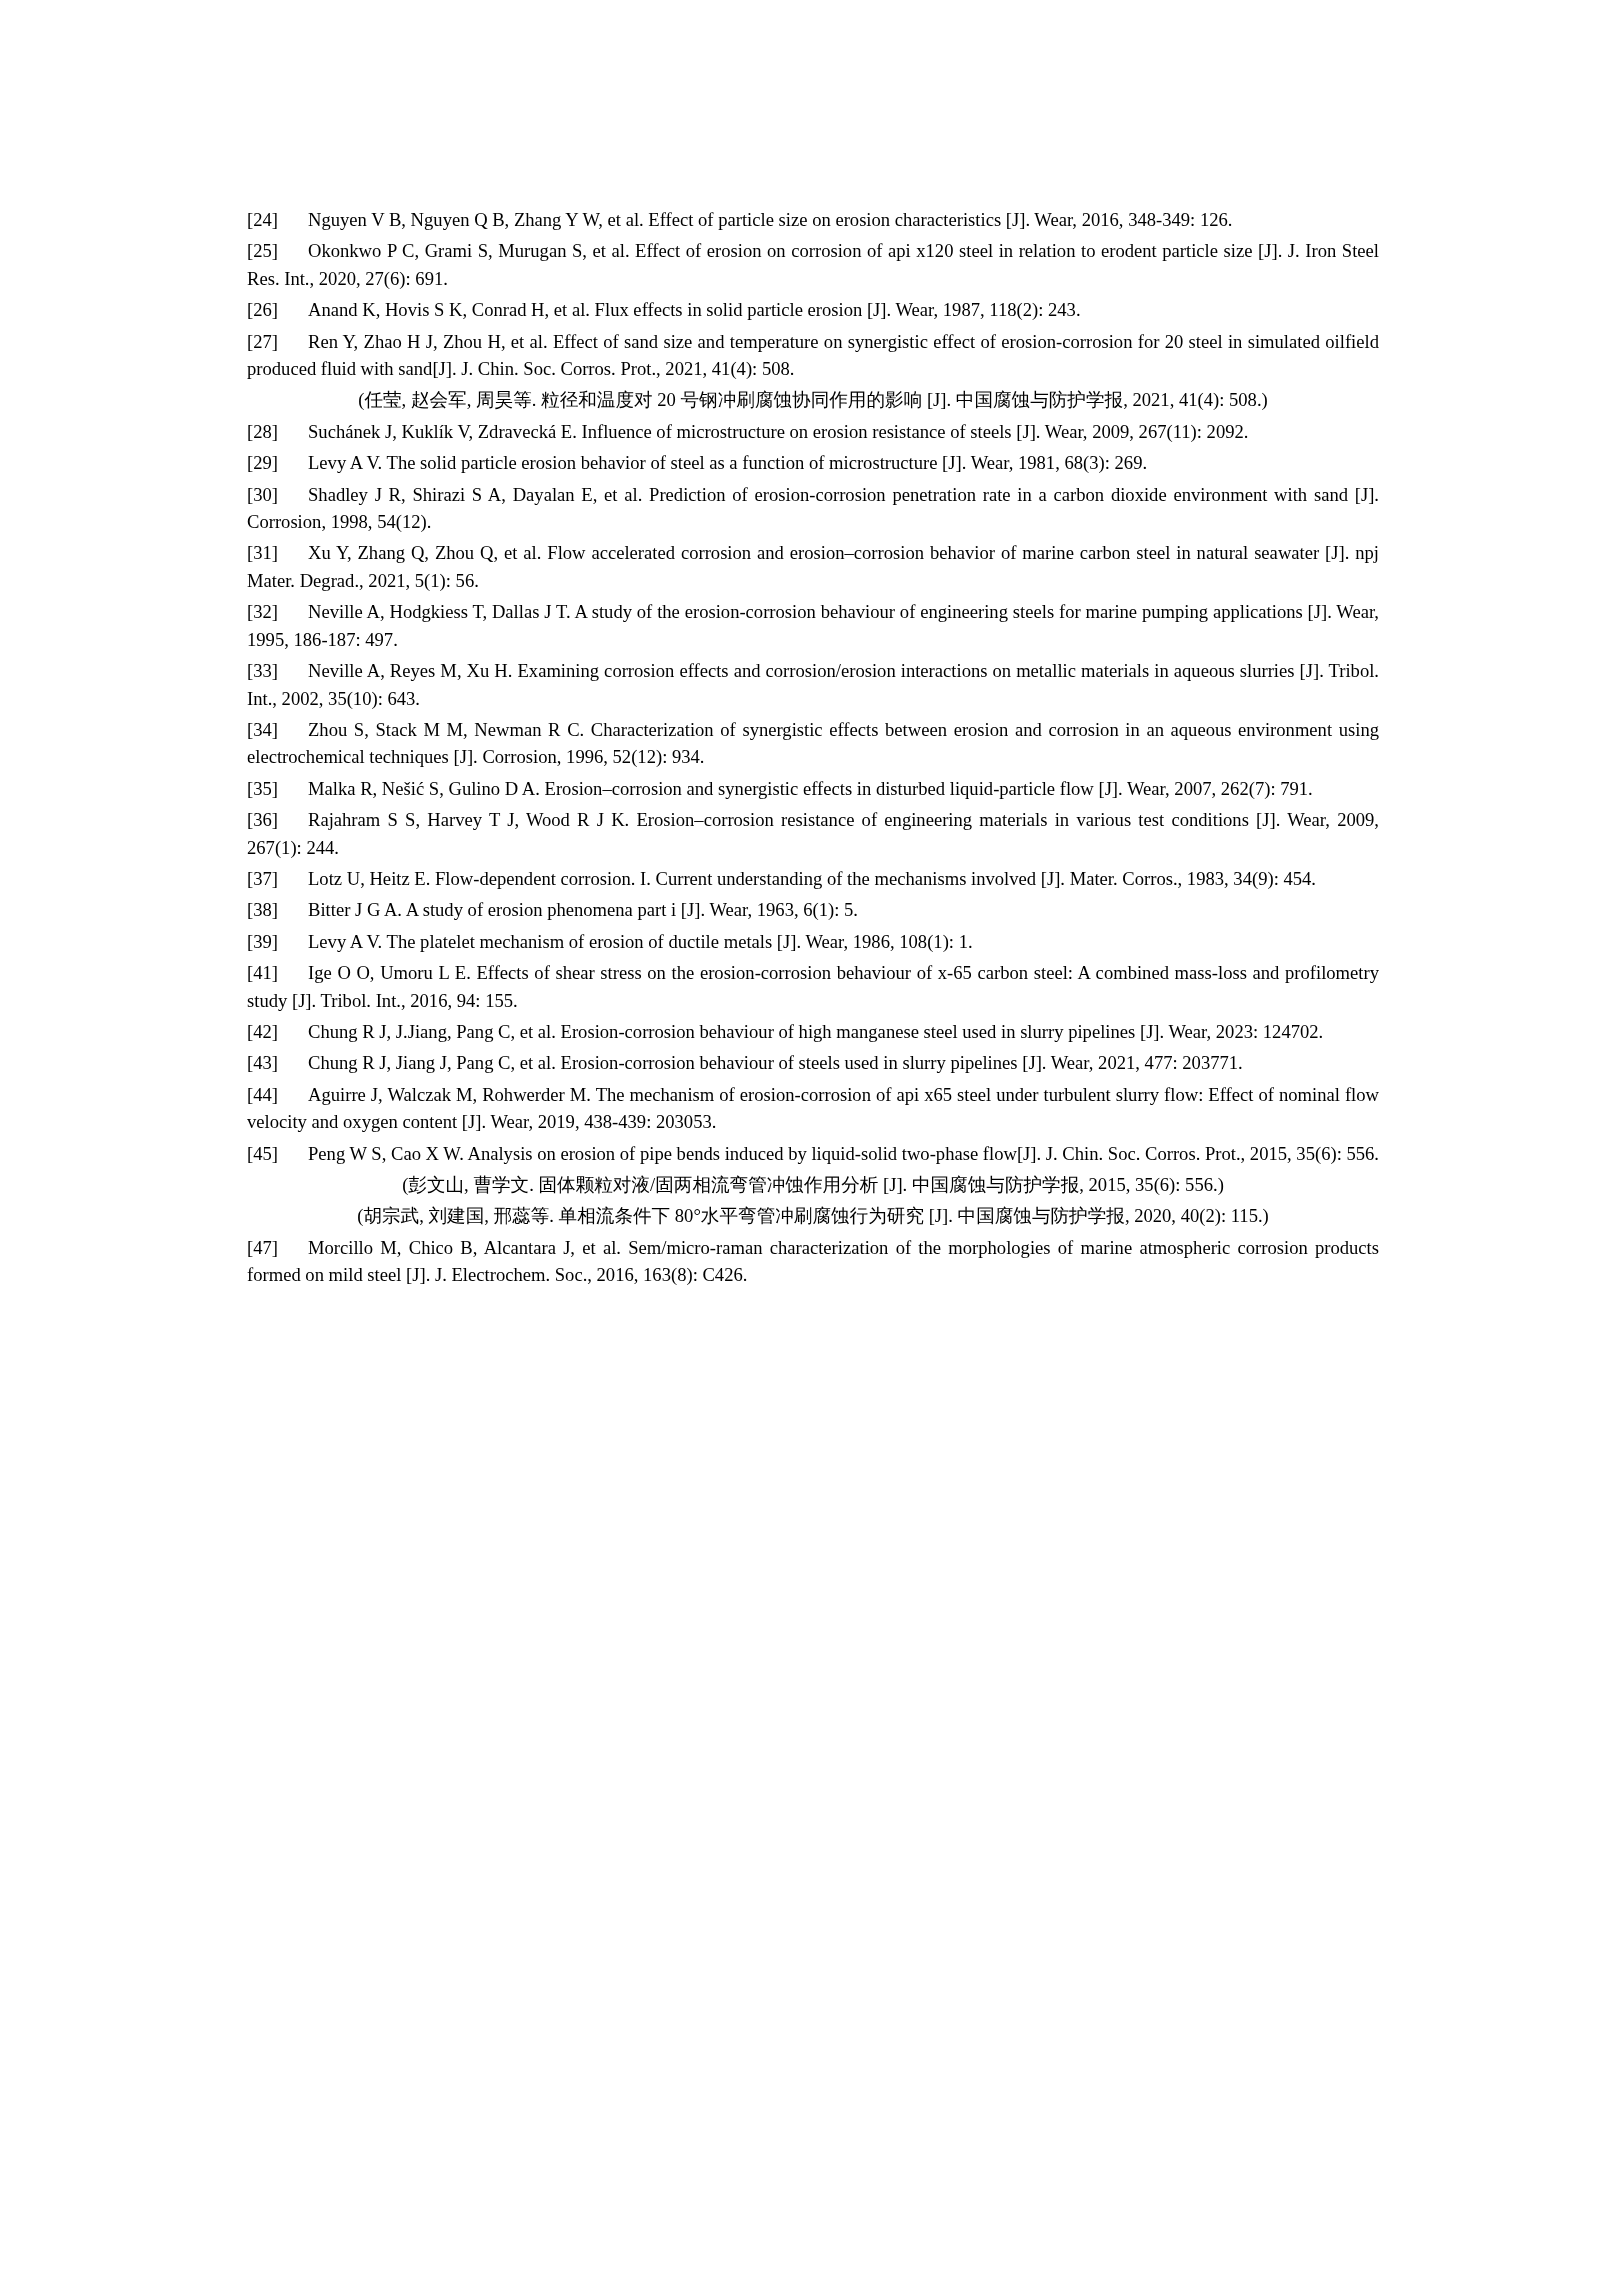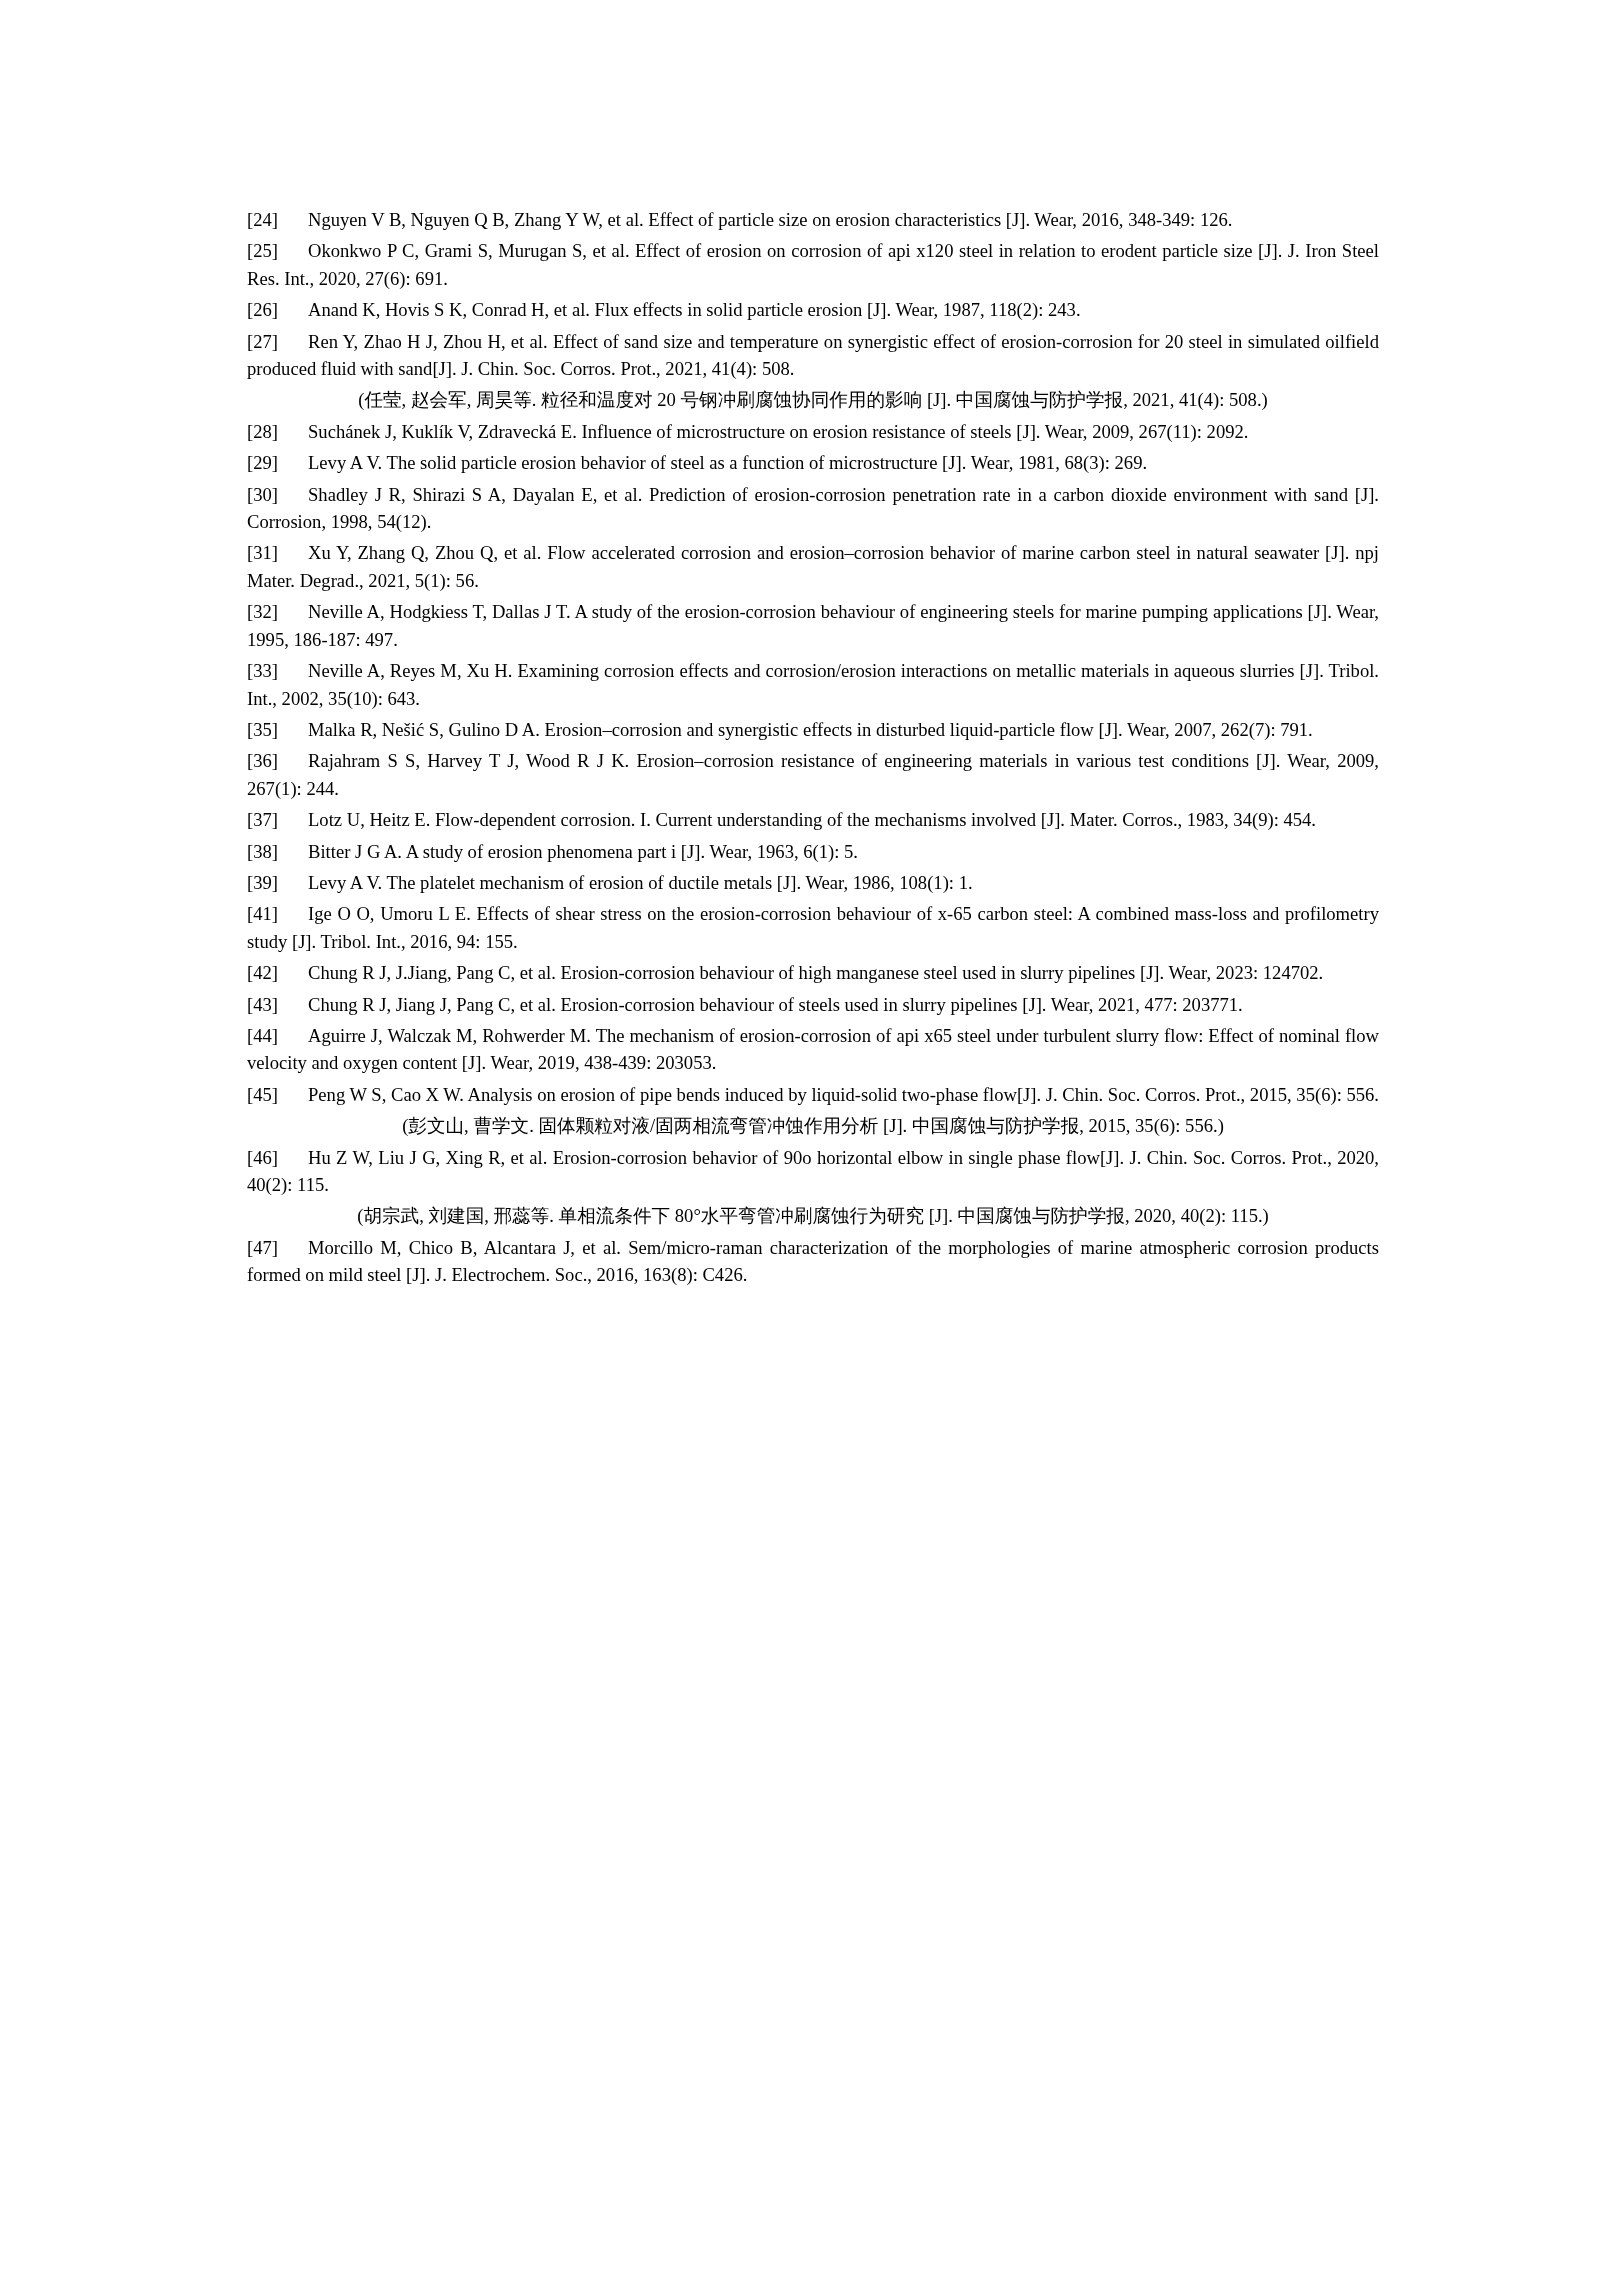--- a/index.html
+++ b/index.html
@@ -57,20 +57,21 @@
     <p class="ref"><span class="ref-num">[29]</span><span>Levy A V. The solid particle erosion behavior of steel as a function of microstructure [J]. Wear, 1981, 68(3): 269.</span></p>
 
     <p class="ref"><span class="ref-num">[30]</span><span>Shadley J R, Shirazi S A, Dayalan E, et al. Prediction of erosion-corrosion penetration rate in a carbon dioxide environment with sand [J]. Corrosion, 1998, 54(12).</span></p>
 
     <p class="ref"><span class="ref-num">[31]</span><span>Xu Y, Zhang Q, Zhou Q, et al. Flow accelerated corrosion and erosion–corrosion behavior of marine carbon steel in natural seawater [J]. npj Mater. Degrad., 2021, 5(1): 56.</span></p>
 
     <p class="ref"><span class="ref-num">[32]</span><span>Neville A, Hodgkiess T, Dallas J T. A study of the erosion-corrosion behaviour of engineering steels for marine pumping applications [J]. Wear, 1995, 186-187: 497.</span></p>
 
     <p class="ref"><span class="ref-num">[33]</span><span>Neville A, Reyes M, Xu H. Examining corrosion effects and corrosion/erosion interactions on metallic materials in aqueous slurries [J]. Tribol. Int., 2002, 35(10): 643.</span></p>
 
+    <p class="ref"><span class="ref-num">[34]</span><span>Zhou S, Stack M M, Newman R C. Characterization of synergistic effects between erosion and corrosion in an aqueous environment using electrochemical techniques [J]. Corrosion, 1996, 52(12): 934.</span></p>
 
     <p class="ref"><span class="ref-num">[35]</span><span>Malka R, Nešić S, Gulino D A. Erosion–corrosion and synergistic effects in disturbed liquid-particle flow [J]. Wear, 2007, 262(7): 791.</span></p>
 
     <p class="ref"><span class="ref-num">[36]</span><span>Rajahram S S, Harvey T J, Wood R J K. Erosion–corrosion resistance of engineering materials in various test conditions [J]. Wear, 2009, 267(1): 244.</span></p>
 
     <p class="ref"><span class="ref-num">[37]</span><span>Lotz U, Heitz E. Flow‐dependent corrosion. I. Current understanding of the mechanisms involved [J]. Mater. Corros., 1983, 34(9): 454.</span></p>
 
     <p class="ref"><span class="ref-num">[38]</span><span>Bitter J G A. A study of erosion phenomena part i [J]. Wear, 1963, 6(1): 5.</span></p>
 
     <p class="ref"><span class="ref-num">[39]</span><span>Levy A V. The platelet mechanism of erosion of ductile metals [J]. Wear, 1986, 108(1): 1.</span></p>
@@ -80,20 +81,19 @@
 
     <p class="ref"><span class="ref-num">[42]</span><span>Chung R J, J.Jiang, Pang C, et al. Erosion-corrosion behaviour of high manganese steel used in slurry pipelines [J]. Wear, 2023: 124702.</span></p>
 
     <p class="ref"><span class="ref-num">[43]</span><span>Chung R J, Jiang J, Pang C, et al. Erosion-corrosion behaviour of steels used in slurry pipelines [J]. Wear, 2021, 477: 203771.</span></p>
 
     <p class="ref"><span class="ref-num">[44]</span><span>Aguirre J, Walczak M, Rohwerder M. The mechanism of erosion-corrosion of api x65 steel under turbulent slurry flow: Effect of nominal flow velocity and oxygen content [J]. Wear, 2019, 438-439: 203053.</span></p>
 
     <p class="ref"><span class="ref-num">[45]</span><span>Peng W S, Cao X W. Analysis on erosion of pipe bends induced by liquid-solid two-phase flow[J]. J. Chin. Soc. Corros. Prot., 2015, 35(6): 556.</span></p>
     <p class="ref-cn">(彭文山, 曹学文. 固体颗粒对液/固两相流弯管冲蚀作用分析 [J]. 中国腐蚀与防护学报, 2015, 35(6): 556.)</p>
 
-    <p class="ref"><span class="ref-num">[46]</span><span>Hu Z W, Liu J G, Xing R, et al. Erosion-corrosion behavior of 90o horizontal elbow in single phase flow[J]. J. Chin. Soc. Corros. Prot., 2020, 40(2): 115.</span></p>
     <p class="ref-cn">(胡宗武, 刘建国, 邢蕊等. 单相流条件下 80°水平弯管冲刷腐蚀行为研究 [J]. 中国腐蚀与防护学报, 2020, 40(2): 115.)</p>
 
     <p class="ref"><span class="ref-num">[47]</span><span>Morcillo M, Chico B, Alcantara J, et al. Sem/micro-raman characterization of the morphologies of marine atmospheric corrosion products formed on mild steel [J]. J. Electrochem. Soc., 2016, 163(8): C426.</span></p>
 
   </div>
 </div>
 
 
 </body></html>

